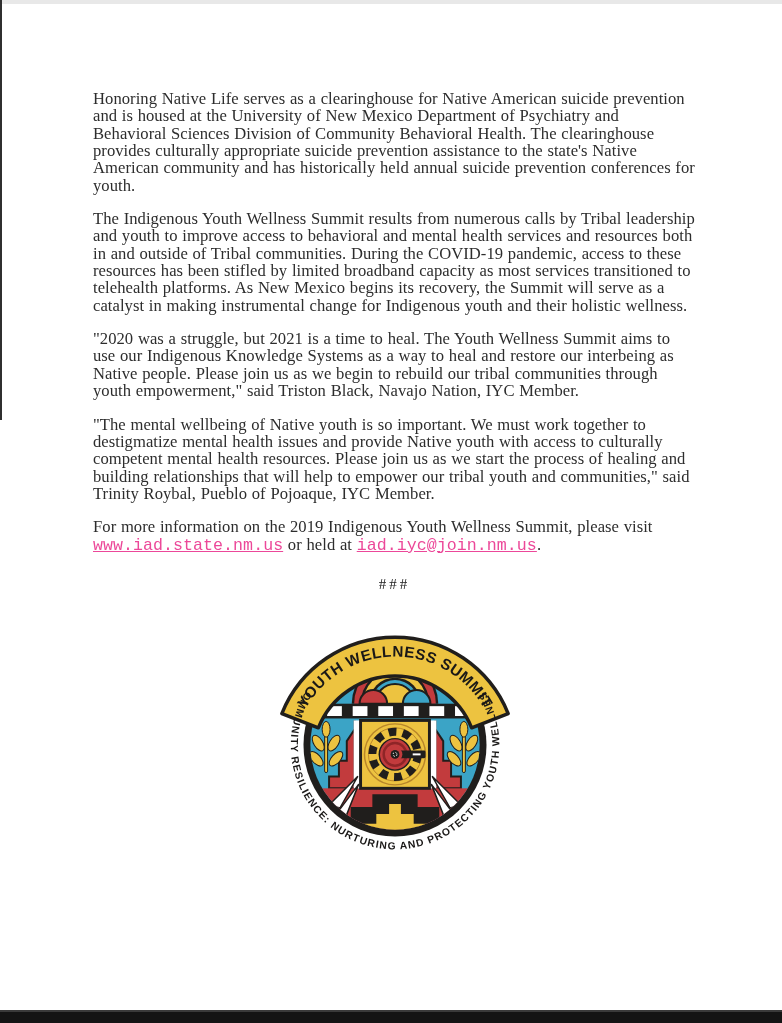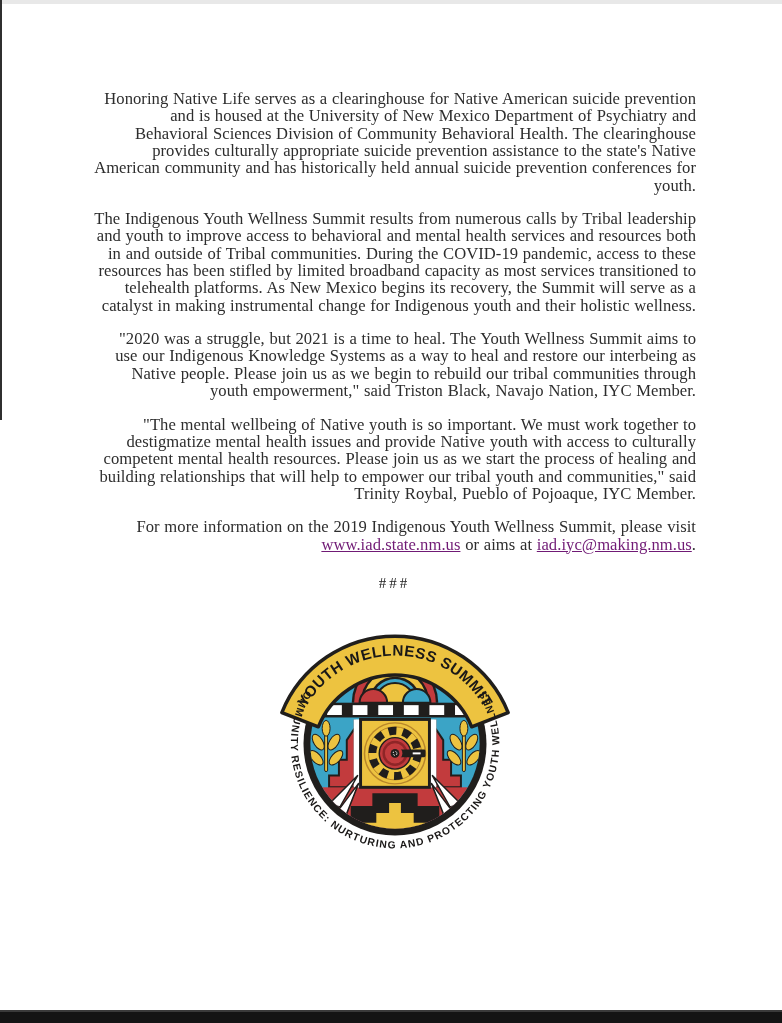--- a/index.html
+++ b/index.html
@@ -7,44 +7,44 @@
     width:782px;height:1023px;position:relative;background:#ffffff;
     font-family:"Liberation Serif","DejaVu Serif",serif;
     overflow:hidden;
   }
   .top-strip{position:absolute;top:0;left:0;width:782px;height:4px;background:#e8e8e8;}
   .left-edge{position:absolute;top:0;left:0;width:2px;height:420px;background:#2f2f2f;}
   .bottom-bar{position:absolute;left:0;bottom:0;width:782px;height:13px;background:#141414;border-top:2px solid #3a3a3a;box-sizing:border-box;}
   .content{position:absolute;left:93px;top:90px;width:603px;color:#2d2d2d;}
   .content p{
     margin:0 0 16px 0;font-size:16.6px;line-height:17.35px;
-    letter-spacing:0.05px;word-spacing:0.5px;text-align:right;
+    letter-spacing:0.05px;word-spacing:0.5px;text-align:left;
   }
-  .contact a{color:#701a75;text-decoration:underline;cursor:pointer;}
+  .contact a{color:#ec4899;text-decoration:underline;cursor:pointer;font-family:Liberation Mono, monospace;}
   .end-mark{margin-top:22px;text-align:center;font-size:15px;letter-spacing:3px;color:#222;}
   .logo-wrap{margin:30px auto 0 auto;width:246px;}
   svg{display:block;}
   .oln{stroke:#201e1c;}
   text{font-family:"Liberation Sans","DejaVu Sans",sans-serif;fill:#1a1817;}
   .banner-text{font-size:15.5px;font-weight:bold;letter-spacing:0.5px;}
   .ring-text{font-size:10.5px;font-weight:bold;letter-spacing:1.1px;}
 </style>
 </head>
 <body>
 
 <div class="top-strip"></div>
 <div class="left-edge"></div>
 
 <div class="content">
   <p>Honoring Native Life serves as a clearinghouse for Native American suicide prevention and is housed at the University of New Mexico Department of Psychiatry and Behavioral Sciences Division of Community Behavioral Health. The clearinghouse provides culturally appropriate suicide prevention assistance to the state's Native American community and has historically held annual suicide prevention conferences for youth.</p>
   <p>The Indigenous Youth Wellness Summit results from numerous calls by Tribal leadership and youth to improve access to behavioral and mental health services and resources both in and outside of Tribal communities. During the COVID-19 pandemic, access to these resources has been stifled by limited broadband capacity as most services transitioned to telehealth platforms. As New Mexico begins its recovery, the Summit will serve as a catalyst in making instrumental change for Indigenous youth and their holistic wellness.</p>
   <p>"2020 was a struggle, but 2021 is a time to heal. The Youth Wellness Summit aims to use our Indigenous Knowledge Systems as a way to heal and restore our interbeing as Native people. Please join us as we begin to rebuild our tribal communities through youth empowerment," said Triston Black, Navajo Nation, IYC Member.</p>
   <p>"The mental wellbeing of Native youth is so important. We must work together to destigmatize mental health issues and provide Native youth with access to culturally competent mental health resources. Please join us as we start the process of healing and building relationships that will help to empower our tribal youth and communities," said Trinity Roybal, Pueblo of Pojoaque, IYC Member.</p>
 
-  <p class="contact"><span>For more information on the 2019 Indigenous Youth Wellness Summit, please visit </span><a href="#">www.iad.state.nm.us</a><span> or aims at </span><a href="#">iad.iyc@making.nm.us</a><span>.</span></p>
+  <p class="contact"><span>For more information on the 2019 Indigenous Youth Wellness Summit, please visit </span><a href="#">www.iad.state.nm.us</a><span> or held at </span><a href="#">iad.iyc@join.nm.us</a><span>.</span></p>
 
   <div class="end-mark">###</div>
 
   <div class="logo-wrap">
     <svg width="246" height="248" viewBox="0 0 250 252">
       <defs>
         <clipPath id="innerClip">
             <circle cx="125" cy="124" r="86"></circle>
           </clipPath>
         <path id="bannerArc" d="M 35 86 A 104 104 0 0 1 215 86" fill="none"></path>

